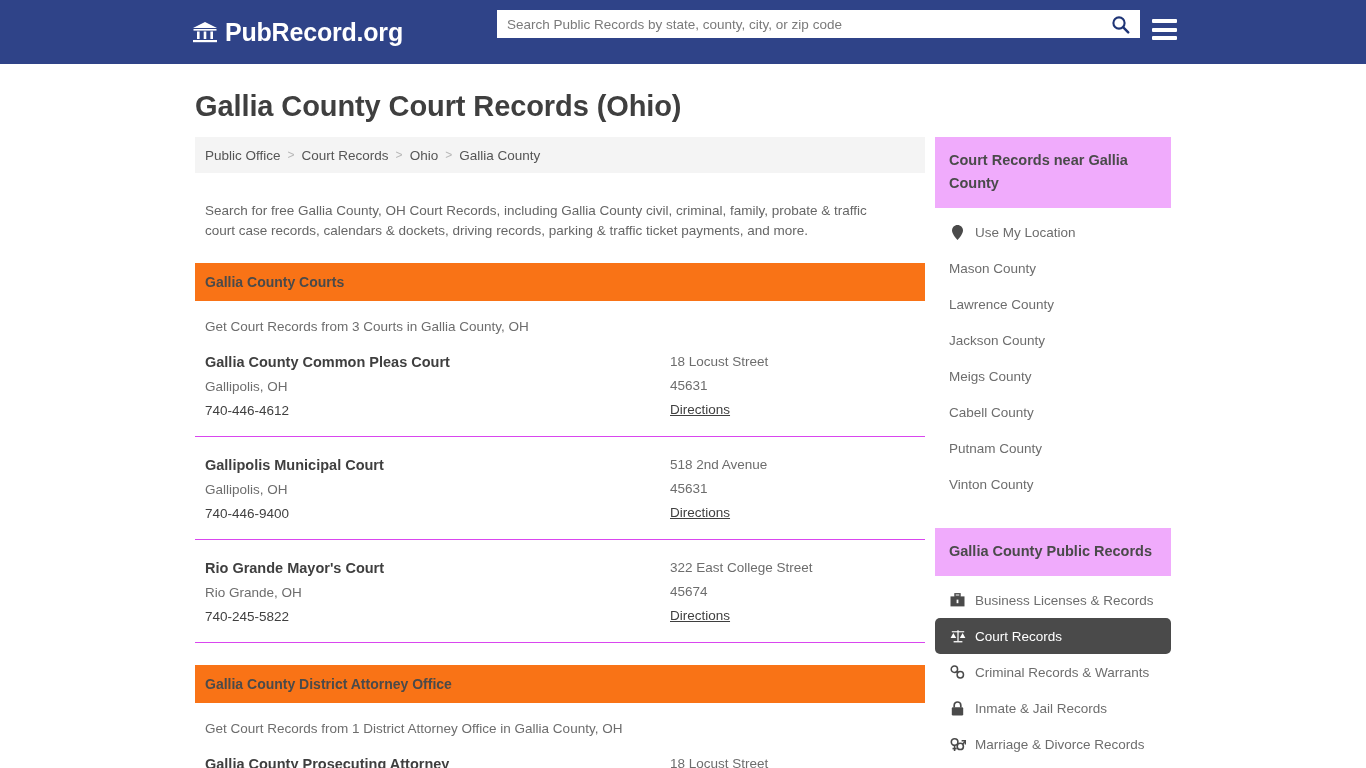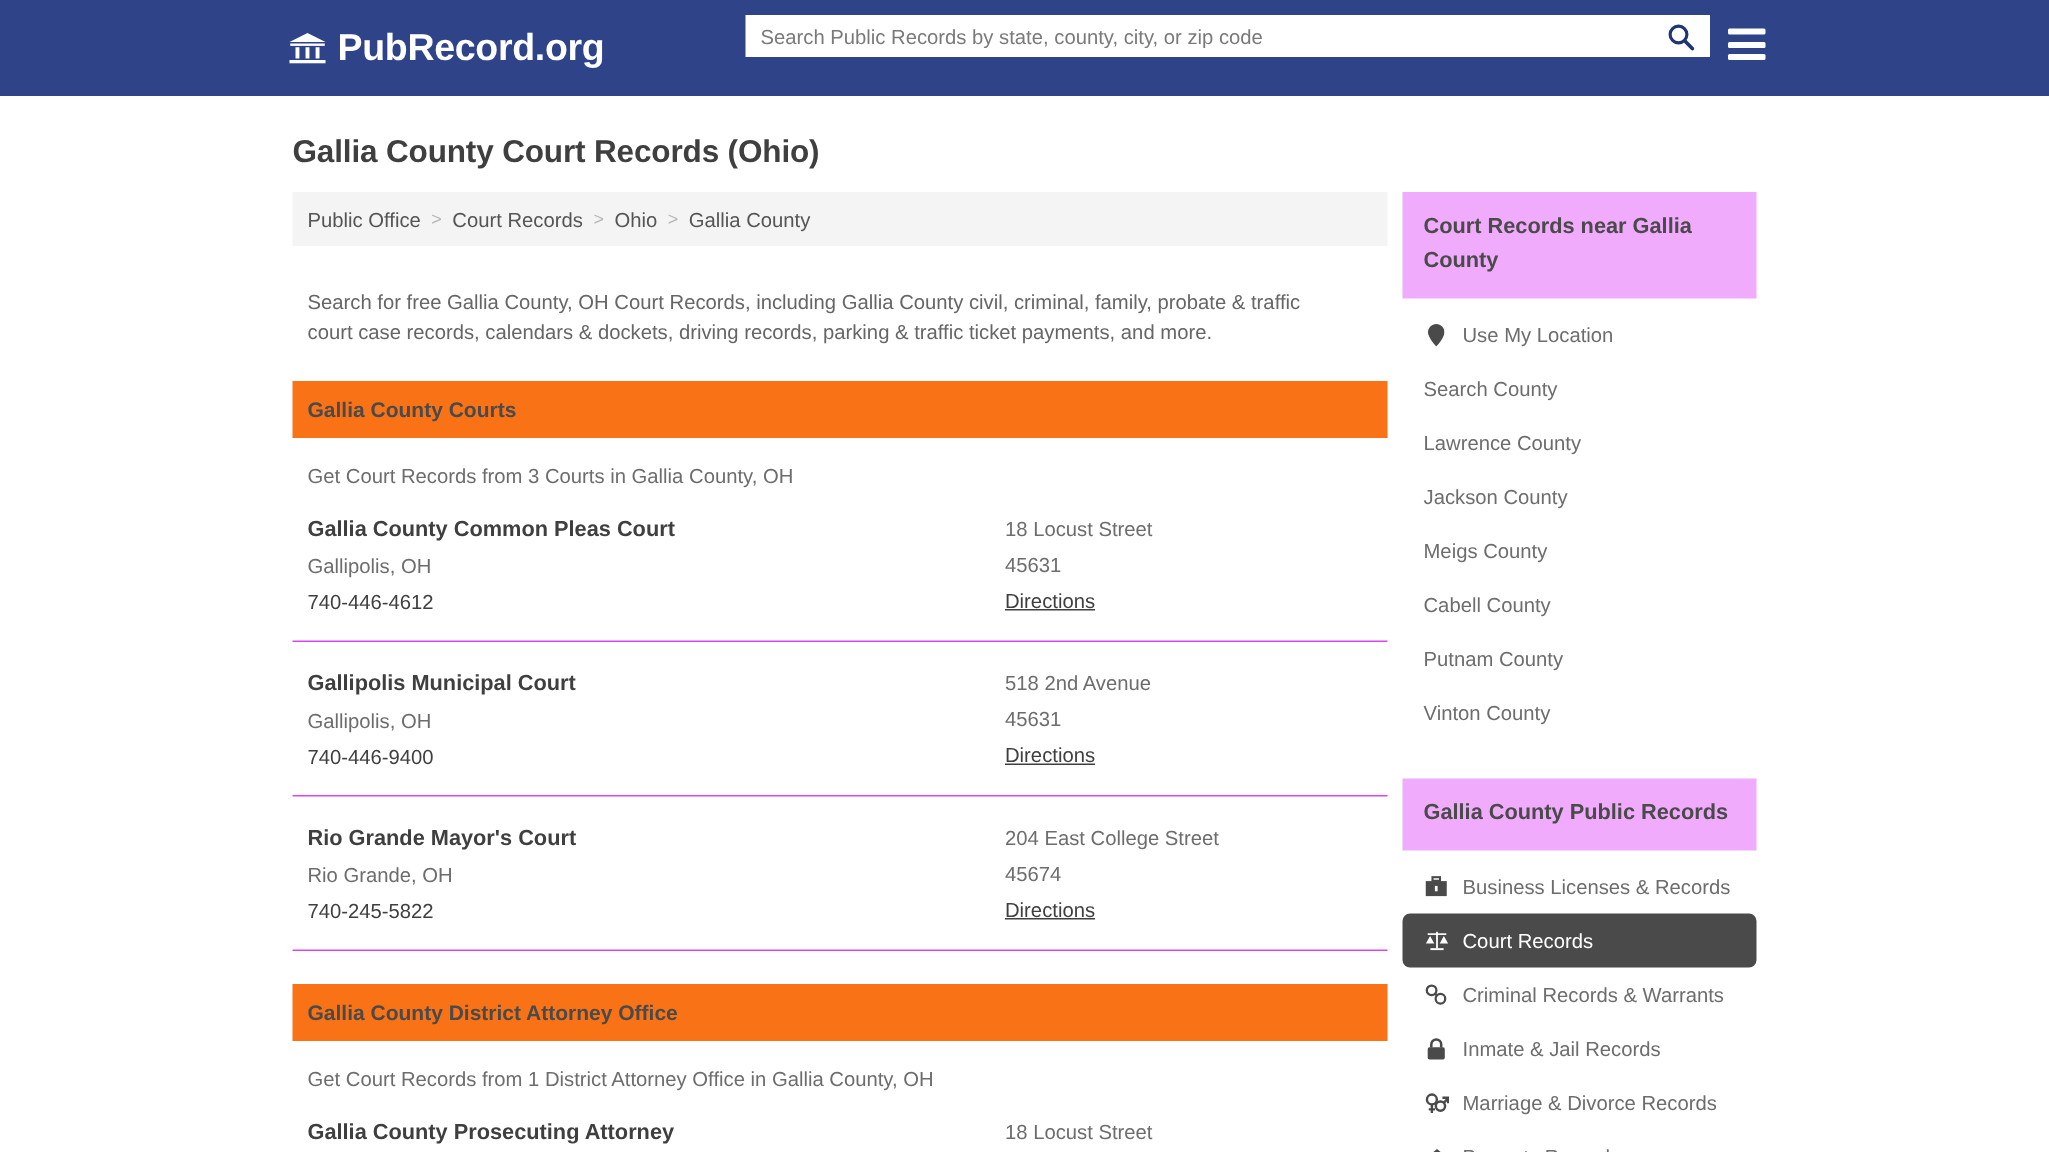--- a/index.html
+++ b/index.html
@@ -84,21 +84,21 @@
     border-radius: 1px;
   }
 
   
   .page {
     width: 1366px;
     padding: 0 195px 0 195px;
     position: relative;
   }
   .page-title {
-    font-size: 21px;
+    font-size: 29px;
     font-weight: bold;
     color: #3f3f3f;
     margin: 26px 0 14px 0;
     letter-spacing: -0.1px;
   }
   .columns { display: flex; gap: 0; }
   .main-col { width: 730px; }
   .side-col { width: 236px; margin-left: 10px; }
 
   
@@ -299,21 +299,21 @@
         </div>
       </div>
 
       <div class="listing">
         <div class="listing-left">
           <div class="lst-name">Rio Grande Mayor's Court</div>
           <div class="lst-line">Rio Grande, OH</div>
           <div class="lst-phone">740-245-5822</div>
         </div>
         <div class="listing-right">
-          <div class="lst-addr">204 East College Street</div>
+          <div class="lst-addr">322 East College Street</div>
           <div class="lst-addr">45674</div>
           <div class="lst-directions">Directions</div>
         </div>
       </div>
 
       <div class="section-head">Gallia County District Attorney Office</div>
       <div class="section-sub">Get Court Records from 1 District Attorney Office in Gallia County, OH</div>
 
       <div class="listing">
         <div class="listing-left">
@@ -336,21 +336,21 @@
         <div class="side-item">
           <span class="s-ico">
             <svg width="11" height="15" viewBox="0 0 11 15" aria-hidden="true">
               <path d="M5.5 0C2.46 0 0 2.46 0 5.5C0 9.2 5.5 15 5.5 15S11 9.2 11 5.5C11 2.46 8.54 0 5.5 0Z" fill="#4a4a4a"></path>
             </svg>
           </span>
           <span>Use My Location</span>
         </div>
 
         <div class="side-item">
-          <span>Search County</span>
+          <span>Mason County</span>
         </div>
         <div class="side-item">
           <span>Lawrence County</span>
         </div>
         <div class="side-item">
           <span>Jackson County</span>
         </div>
         <div class="side-item">
           <span>Meigs County</span>
         </div>

